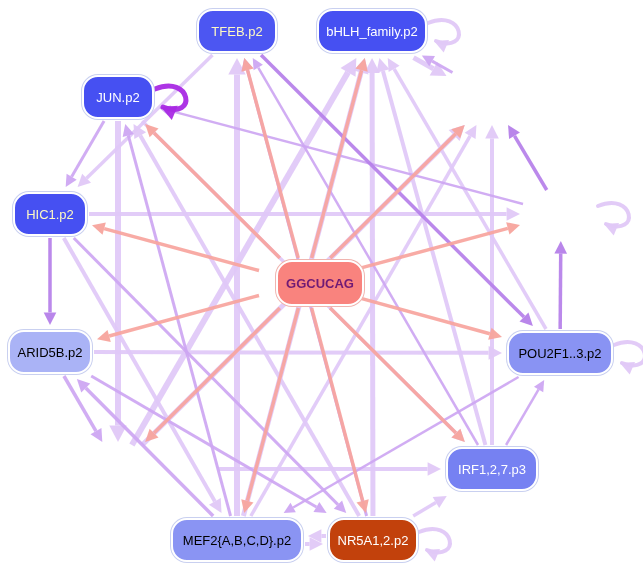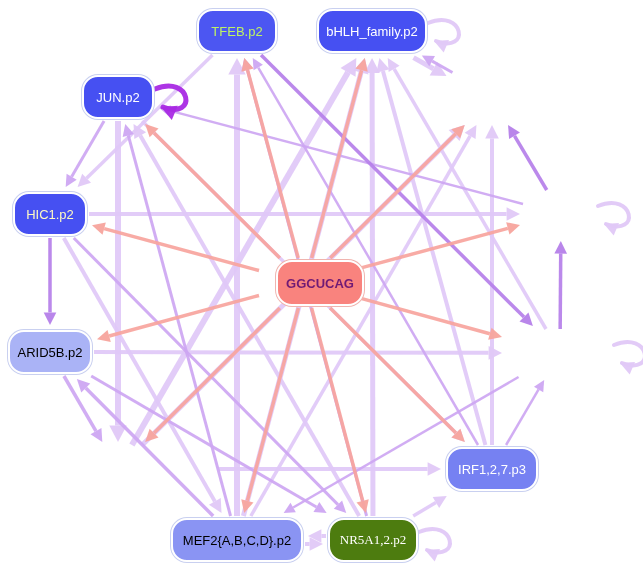--- a/index.html
+++ b/index.html
@@ -128,41 +128,44 @@
       <path d="M 155 89 C 191 74, 198 120, 163 107" stroke="#a92ae4" stroke-width="5" fill="none" stroke-linecap="round" stroke-opacity="0.95"></path>
       <polygon points="161,107 177.82250000000002,105.72 171.7775,119.97999999999999" fill="#a92ae4" fill-opacity="0.95"></polygon>
       <path d="M 598 206 C 634 191, 641 237, 606 224" stroke="#e0c8f7" stroke-width="4" fill="none" stroke-linecap="round" stroke-opacity="0.95"></path>
       <polygon points="604,224 618.98,222.97 613.6759999999999,235.482" fill="#e0c8f7" fill-opacity="0.95"></polygon>
       <path d="M 614 345 C 650 330, 657 376, 622 363" stroke="#e0c8f7" stroke-width="4" fill="none" stroke-linecap="round" stroke-opacity="0.95"></path>
       <polygon points="620,363 634.98,361.97 629.6759999999999,374.48199999999997" fill="#e0c8f7" fill-opacity="0.95"></polygon>
       <path d="M 419 532 C 455 517, 462 563, 427 550" stroke="#e0c8f7" stroke-width="4" fill="none" stroke-linecap="round" stroke-opacity="0.95"></path>
       <polygon points="425,550 439.97999999999996,548.97 434.676,561.482" fill="#e0c8f7" fill-opacity="0.95"></polygon>
     </svg>
   <div class="nodes-layer">
-      <div class="node" style="left: 237px; top: 31px; width: 80px; height: 44px; background: rgb(76, 86, 242); color: #bef264;">
+      <div class="node" style="left: 237px; top: 31px; width: 80px; height: 44px; background: rgb(76, 86, 242); color: #fef9c3;">
         <span class="label">TFEB.p2</span>
       </div>
       <div class="node" style="left: 372px; top: 31px; width: 110px; height: 44px; background: rgb(70, 80, 242); color: rgb(255, 255, 255);">
         <span class="label">bHLH_family.p2</span>
       </div>
       <div class="node" style="left: 118px; top: 97px; width: 72px; height: 44px; background: rgb(70, 80, 242); color: rgb(255, 255, 255);">
         <span class="label">JUN.p2</span>
       </div>
       <div class="node" style="left: 50px; top: 214px; width: 74px; height: 44px; background: rgb(70, 80, 242); color: #fef9c3;">
         <span class="label">HIC1.p2</span>
       </div>
       <div class="node accent" style="left: 320px; top: 283px; width: 88px; height: 46px; background: rgb(249, 131, 126); color: #701a75; font-weight: bold;">
         <span class="label">GGCUCAG</span>
       </div>
       <div class="node" style="left: 50px; top: 352px; width: 84px; height: 44px; background: rgb(170, 179, 246); color: rgb(0, 0, 0);">
         <span class="label">ARID5B.p2</span>
       </div>
+      <div class="node" style="left: 560px; top: 353px; width: 106px; height: 44px; background: rgb(137, 147, 243); color: rgb(0, 0, 0);">
+        <span class="label">POU2F1..3.p2</span>
+      </div>
       <div class="node" style="left: 492px; top: 469px; width: 92px; height: 44px; background: rgb(118, 129, 242); color: rgb(255, 255, 255);">
         <span class="label">IRF1,2,7.p3</span>
       </div>
       <div class="node" style="left: 237px; top: 540px; width: 132px; height: 44px; background: rgb(138, 148, 243); color: rgb(0, 0, 0);">
         <span class="label">MEF2{A,B,C,D}.p2</span>
       </div>
-      <div class="node" style="left: 373px; top: 540px; width: 90px; height: 44px; background: #4d7c0f; color: rgb(255, 255, 255); font-family: Liberation Serif, serif;">
+      <div class="node" style="left: 373px; top: 540px; width: 90px; height: 44px; background: #c2410c; color: rgb(255, 255, 255);">
         <span class="label">NR5A1,2.p2</span>
       </div>
     </div>
 </div>
 
 </body></html>

